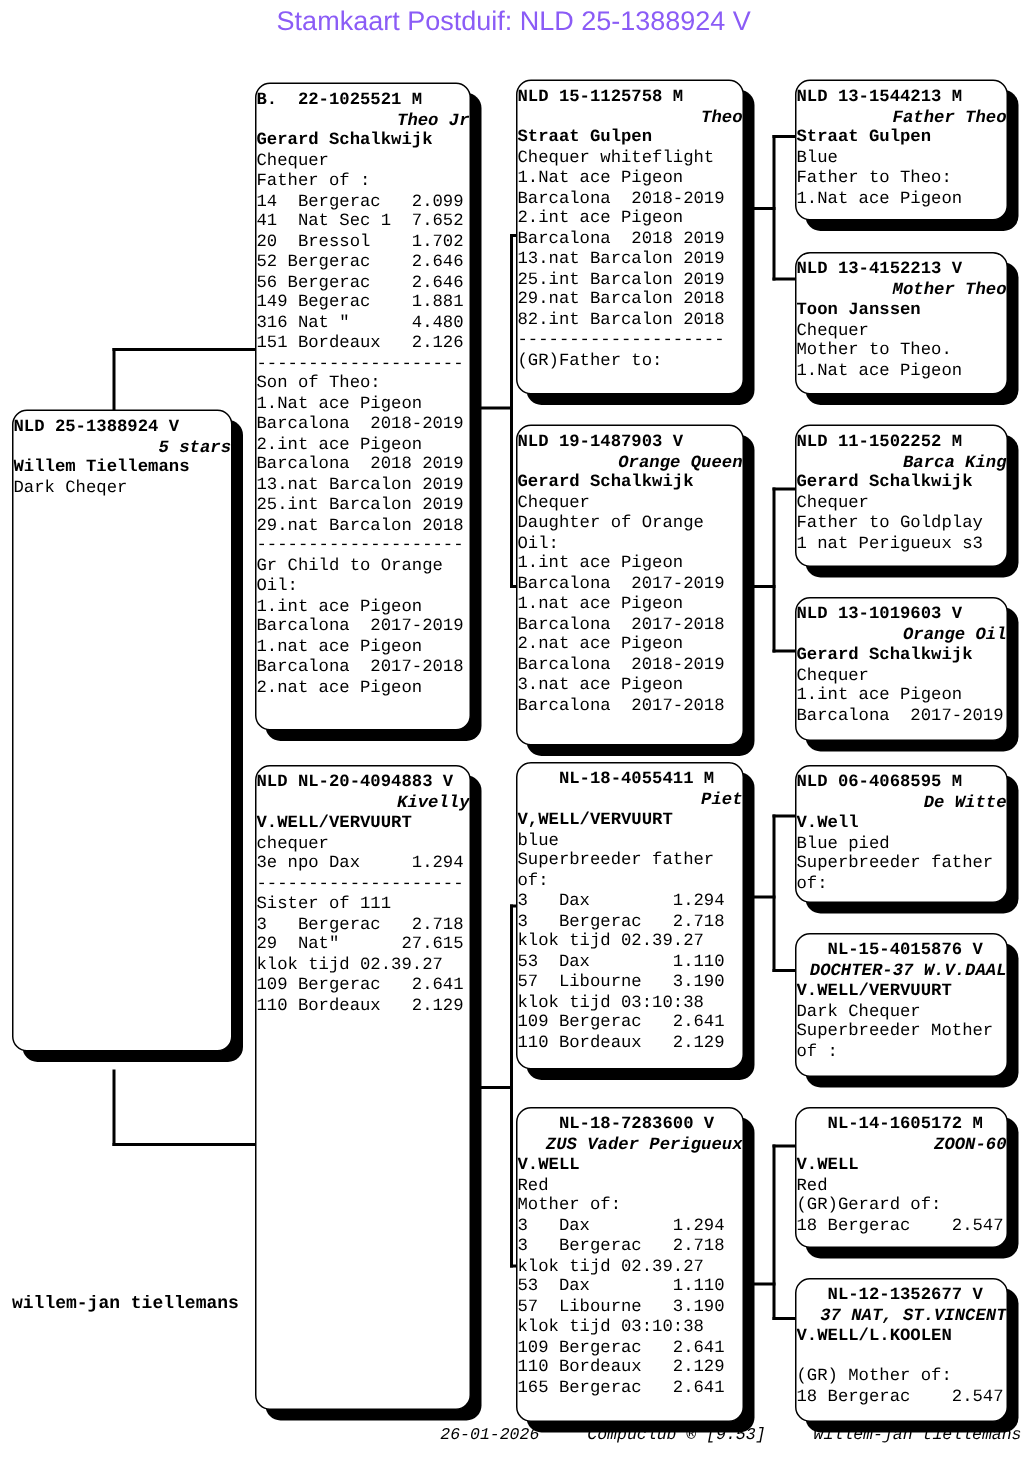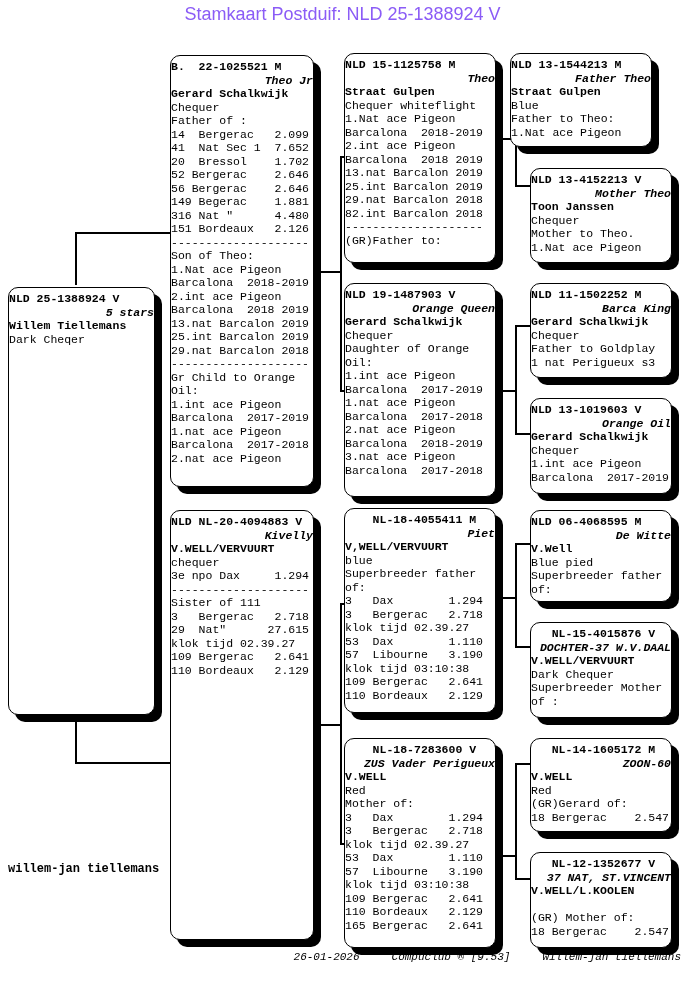--- a/index.html
+++ b/index.html
@@ -44,21 +44,21 @@
       <div class="cline" style="left: 515px; top: 325px; width: 17px; height: 1.5px;"></div>
       <div class="cline" style="left: 515px; top: 433px; width: 17px; height: 1.5px;"></div>
       <div class="cline" style="left: 496px; top: 597px; width: 21px; height: 1.5px;"></div>
       <div class="cline" style="left: 515px; top: 543px; width: 1.5px; height: 105px;"></div>
       <div class="cline" style="left: 515px; top: 543px; width: 17px; height: 1.5px;"></div>
       <div class="cline" style="left: 515px; top: 646px; width: 17px; height: 1.5px;"></div>
       <div class="cline" style="left: 496px; top: 855px; width: 21px; height: 1.5px;"></div>
       <div class="cline" style="left: 515px; top: 763px; width: 1.5px; height: 117px;"></div>
       <div class="cline" style="left: 515px; top: 763px; width: 17px; height: 1.5px;"></div>
       <div class="cline" style="left: 515px; top: 878px; width: 17px; height: 1.5px;"></div>
-      <div class="pbox" style="left: 8px; top: 287px; width: 147px; height: 428px;">
+      <div class="pbox" style="left: 8px; top: 273px; width: 147px; height: 428px;">
         <div class="bline b">NLD 25-1388924 V</div>
         <div class="bline bi">5 stars</div>
         <div class="bline b">Willem Tiellemans</div>
         <div class="bline">Dark Cheqer</div>
       </div>
       <div class="pbox" style="left: 170px; top: 55px; width: 144px; height: 432px;">
         <div class="bline b">B.  22-1025521 M</div>
         <div class="bline bi">Theo Jr</div>
         <div class="bline b">Gerard Schalkwijk</div>
         <div class="bline">Chequer</div>
@@ -160,21 +160,21 @@
         <div class="bline">3   Dax        1.294</div>
         <div class="bline">3   Bergerac   2.718</div>
         <div class="bline">klok tijd 02.39.27</div>
         <div class="bline">53  Dax        1.110</div>
         <div class="bline">57  Libourne   3.190</div>
         <div class="bline">klok tijd 03:10:38</div>
         <div class="bline">109 Bergerac   2.641</div>
         <div class="bline">110 Bordeaux   2.129</div>
         <div class="bline">165 Bergerac   2.641</div>
       </div>
-      <div class="pbox" style="left: 510px; top: 53px; width: 142px; height: 94px;">
+      <div class="pbox" style="left: 530px; top: 53px; width: 142px; height: 94px;">
         <div class="bline b">NLD 13-1544213 M</div>
         <div class="bline bi">Father Theo</div>
         <div class="bline b">Straat Gulpen</div>
         <div class="bline">Blue</div>
         <div class="bline">Father to Theo:</div>
         <div class="bline">1.Nat ace Pigeon</div>
       </div>
       <div class="pbox" style="left: 530px; top: 168px; width: 142px; height: 95px;">
         <div class="bline b">NLD 13-4152213 V</div>
         <div class="bline bi">Mother Theo</div>

